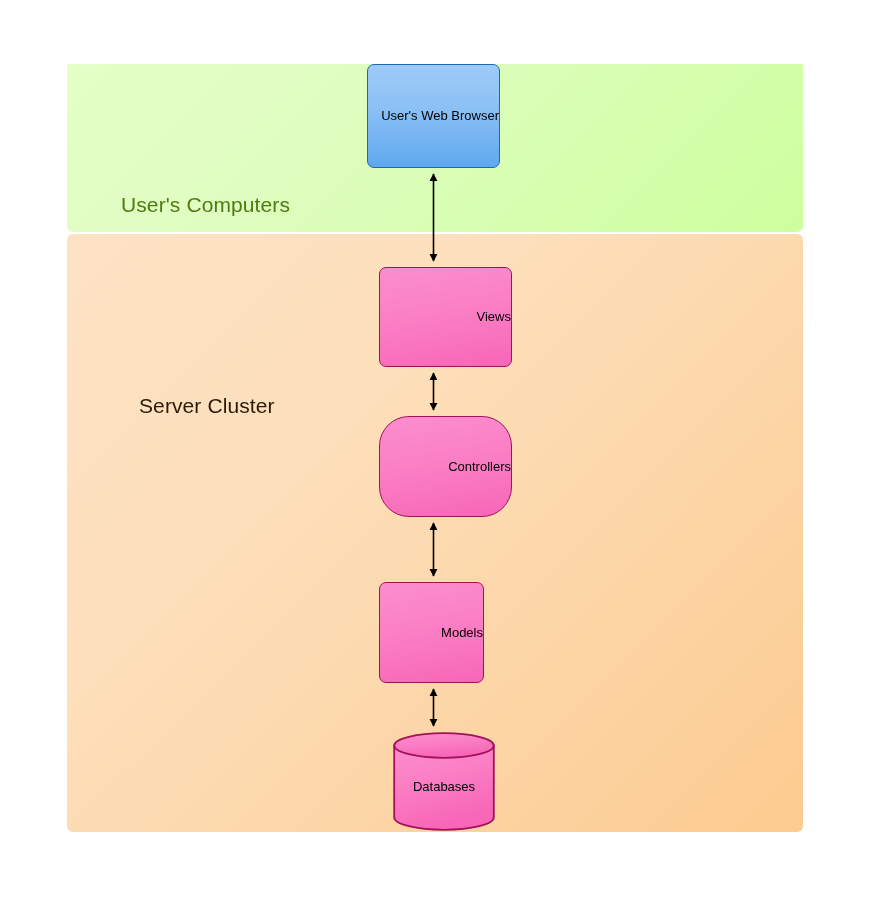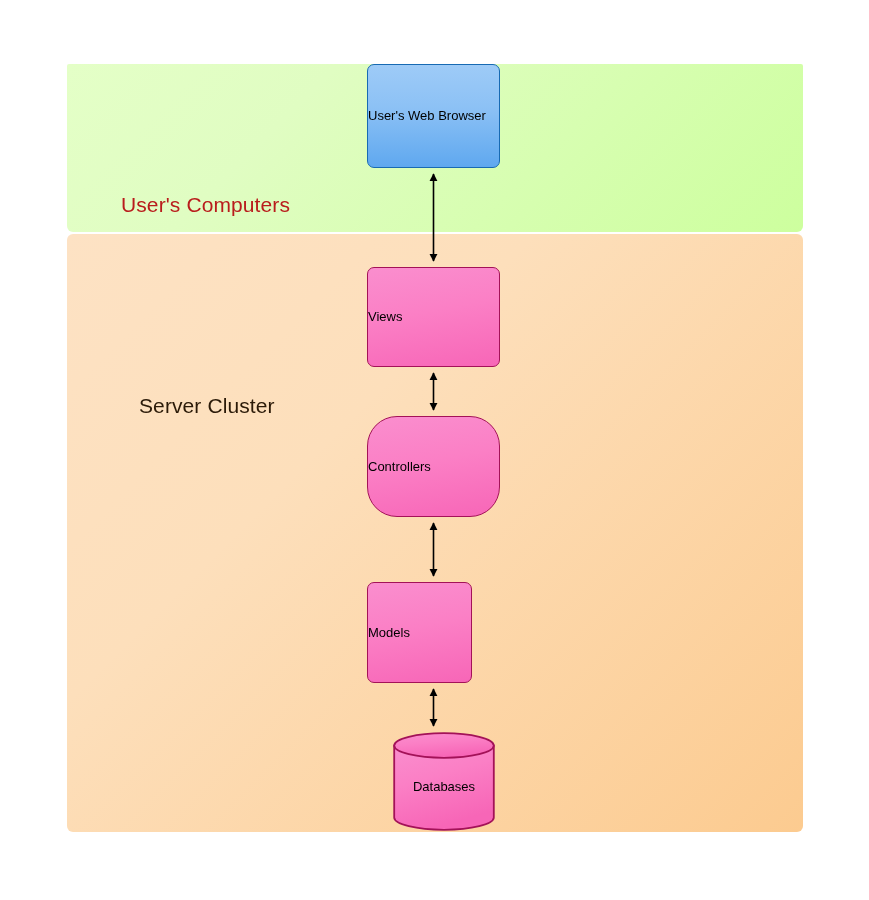--- a/index.html
+++ b/index.html
@@ -39,61 +39,62 @@
     left: 67px;
     top: 234px;
     width: 736px;
     height: 598px;
     background: linear-gradient(135deg, #fde2c4 0%, #fddfbb 35%, #fccb90 100%);
     border-radius: 6px;
   }
   .zone-label {
     position: absolute;
     font-size: 21px;
-    color: #b91c1c;
+    color: #4d7c0f;
     white-space: nowrap;
     letter-spacing: 0.1px;
   }
   #zone-users-label {
     left: 121px;
     top: 193px;
   }
   #zone-server-label {
     left: 139px;
     top: 394px;
     color: #2b1a08;
   }
 
   
   .node {
     position: absolute;
     box-sizing: border-box;
     display: flex;
     align-items: center;
-    justify-content: flex-start;
+    justify-content: flex-end;
     text-align: center;
     border-radius: 7px;
     font-size: 13px;
     line-height: 1.32;
     color: #000000;
   }
   .node-text { pointer-events: none; }
 
   #node-browser {
     left: 367px;
     top: 64px;
     width: 133px;
     height: 104px;
     border: 1.6px solid #176ab3;
     background: linear-gradient(180deg, #9ecbf7 0%, #8cc1f5 42%, #5fa8ef 100%);
   }
 
   .node-pink {
     border: 1.6px solid #a31258;
     background: linear-gradient(170deg, #fa8ece 0%, #fb7fc5 45%, #f766b7 100%);
+    margin-left: 12px;
   }
   #node-views {
     left: 367px;
     top: 267px;
     width: 133px;
     height: 100px;
   }
   #node-controllers {
     left: 367px;
     top: 416px;

